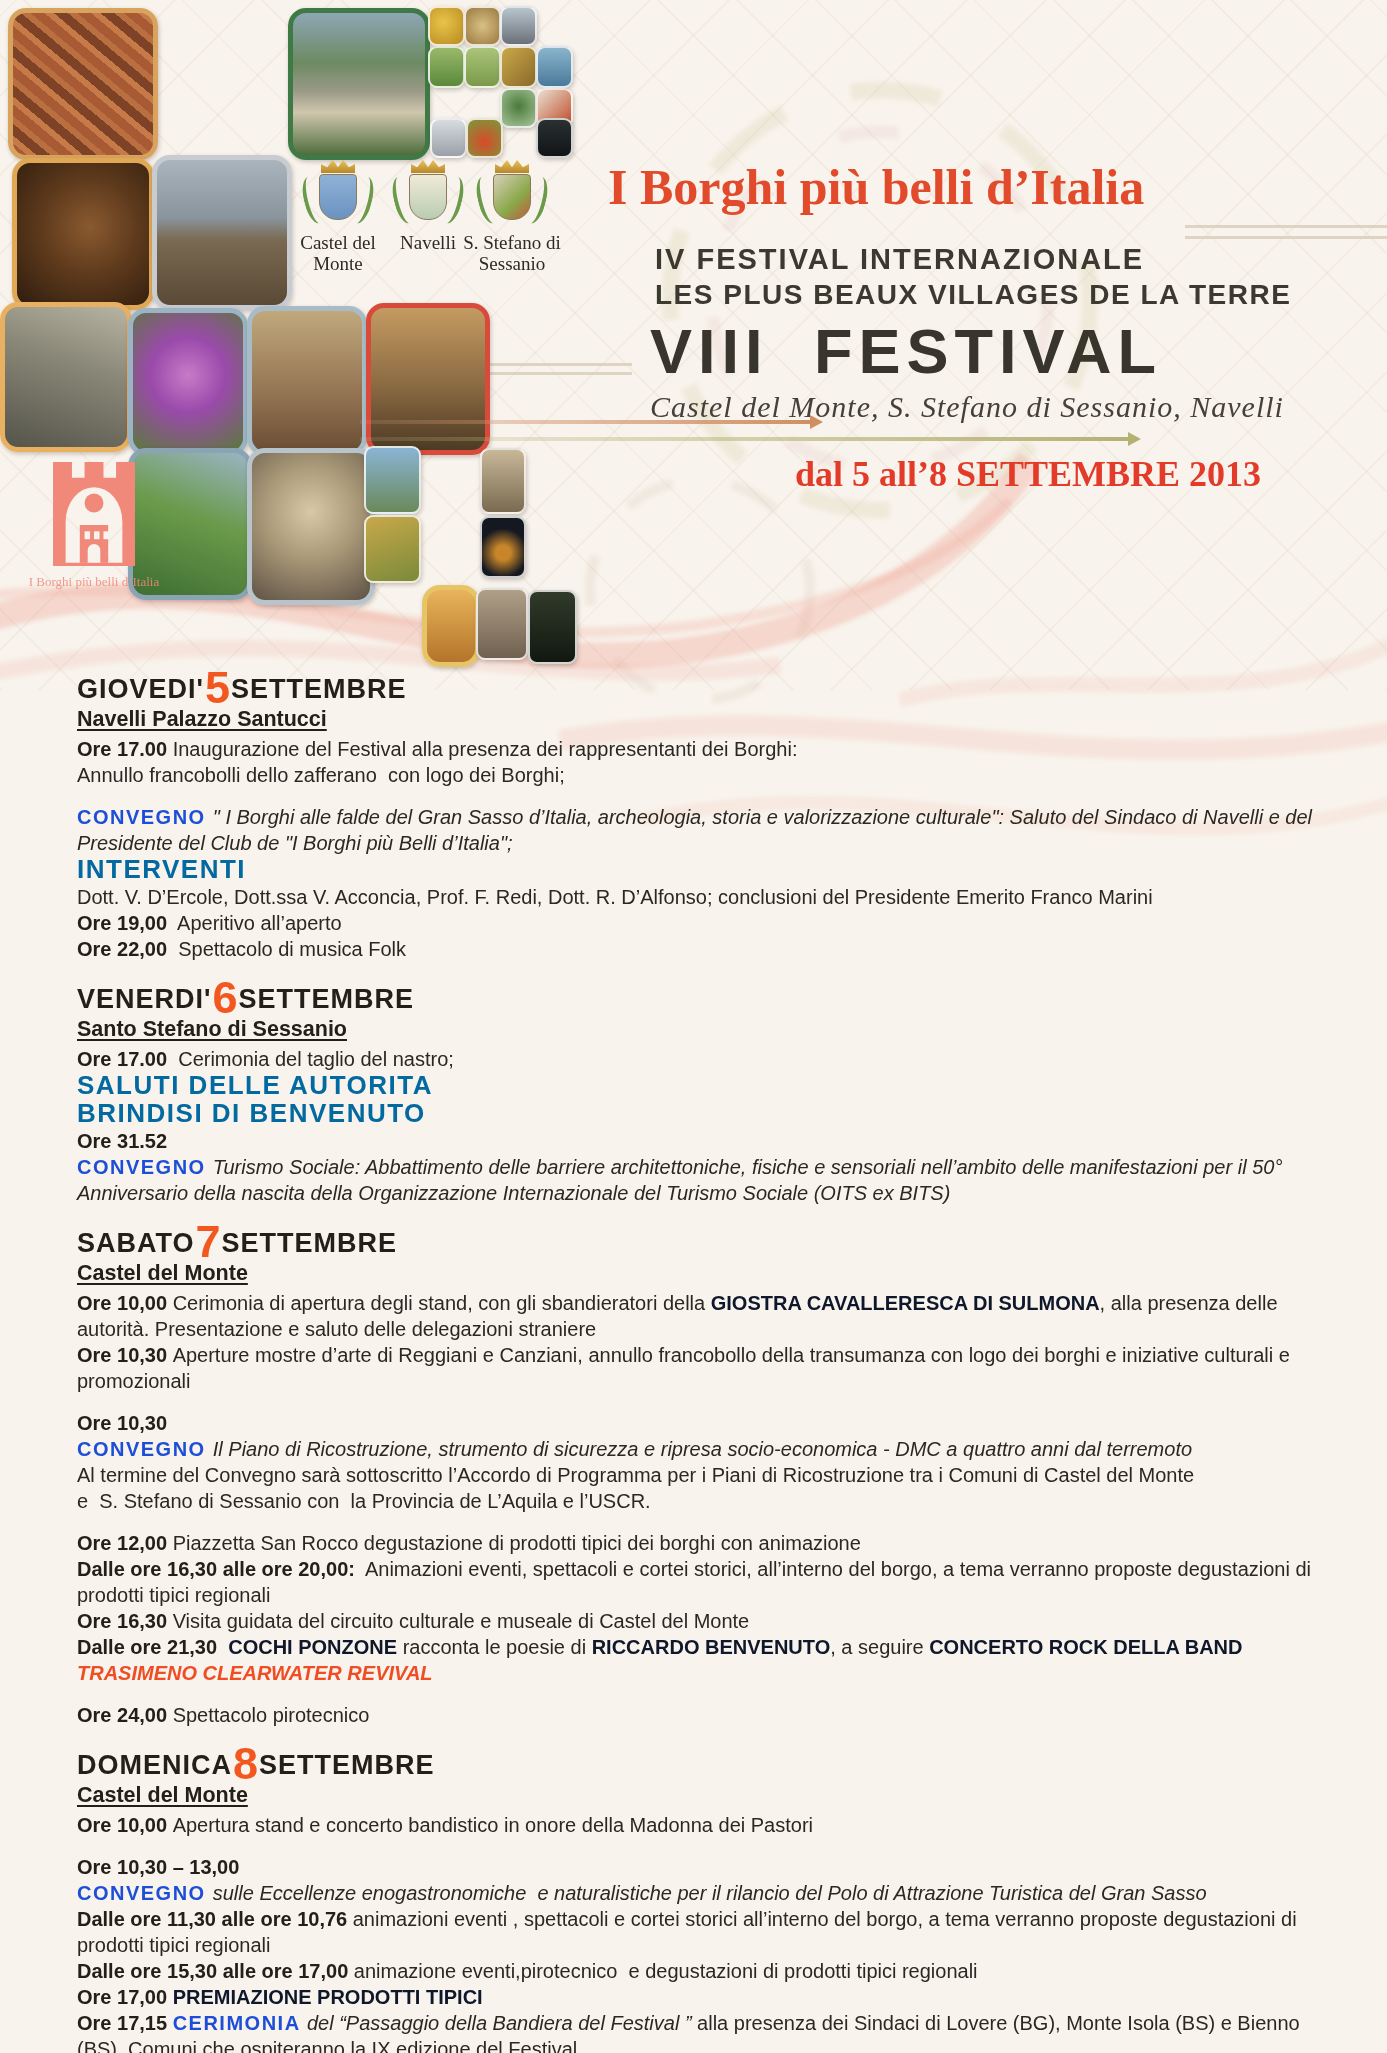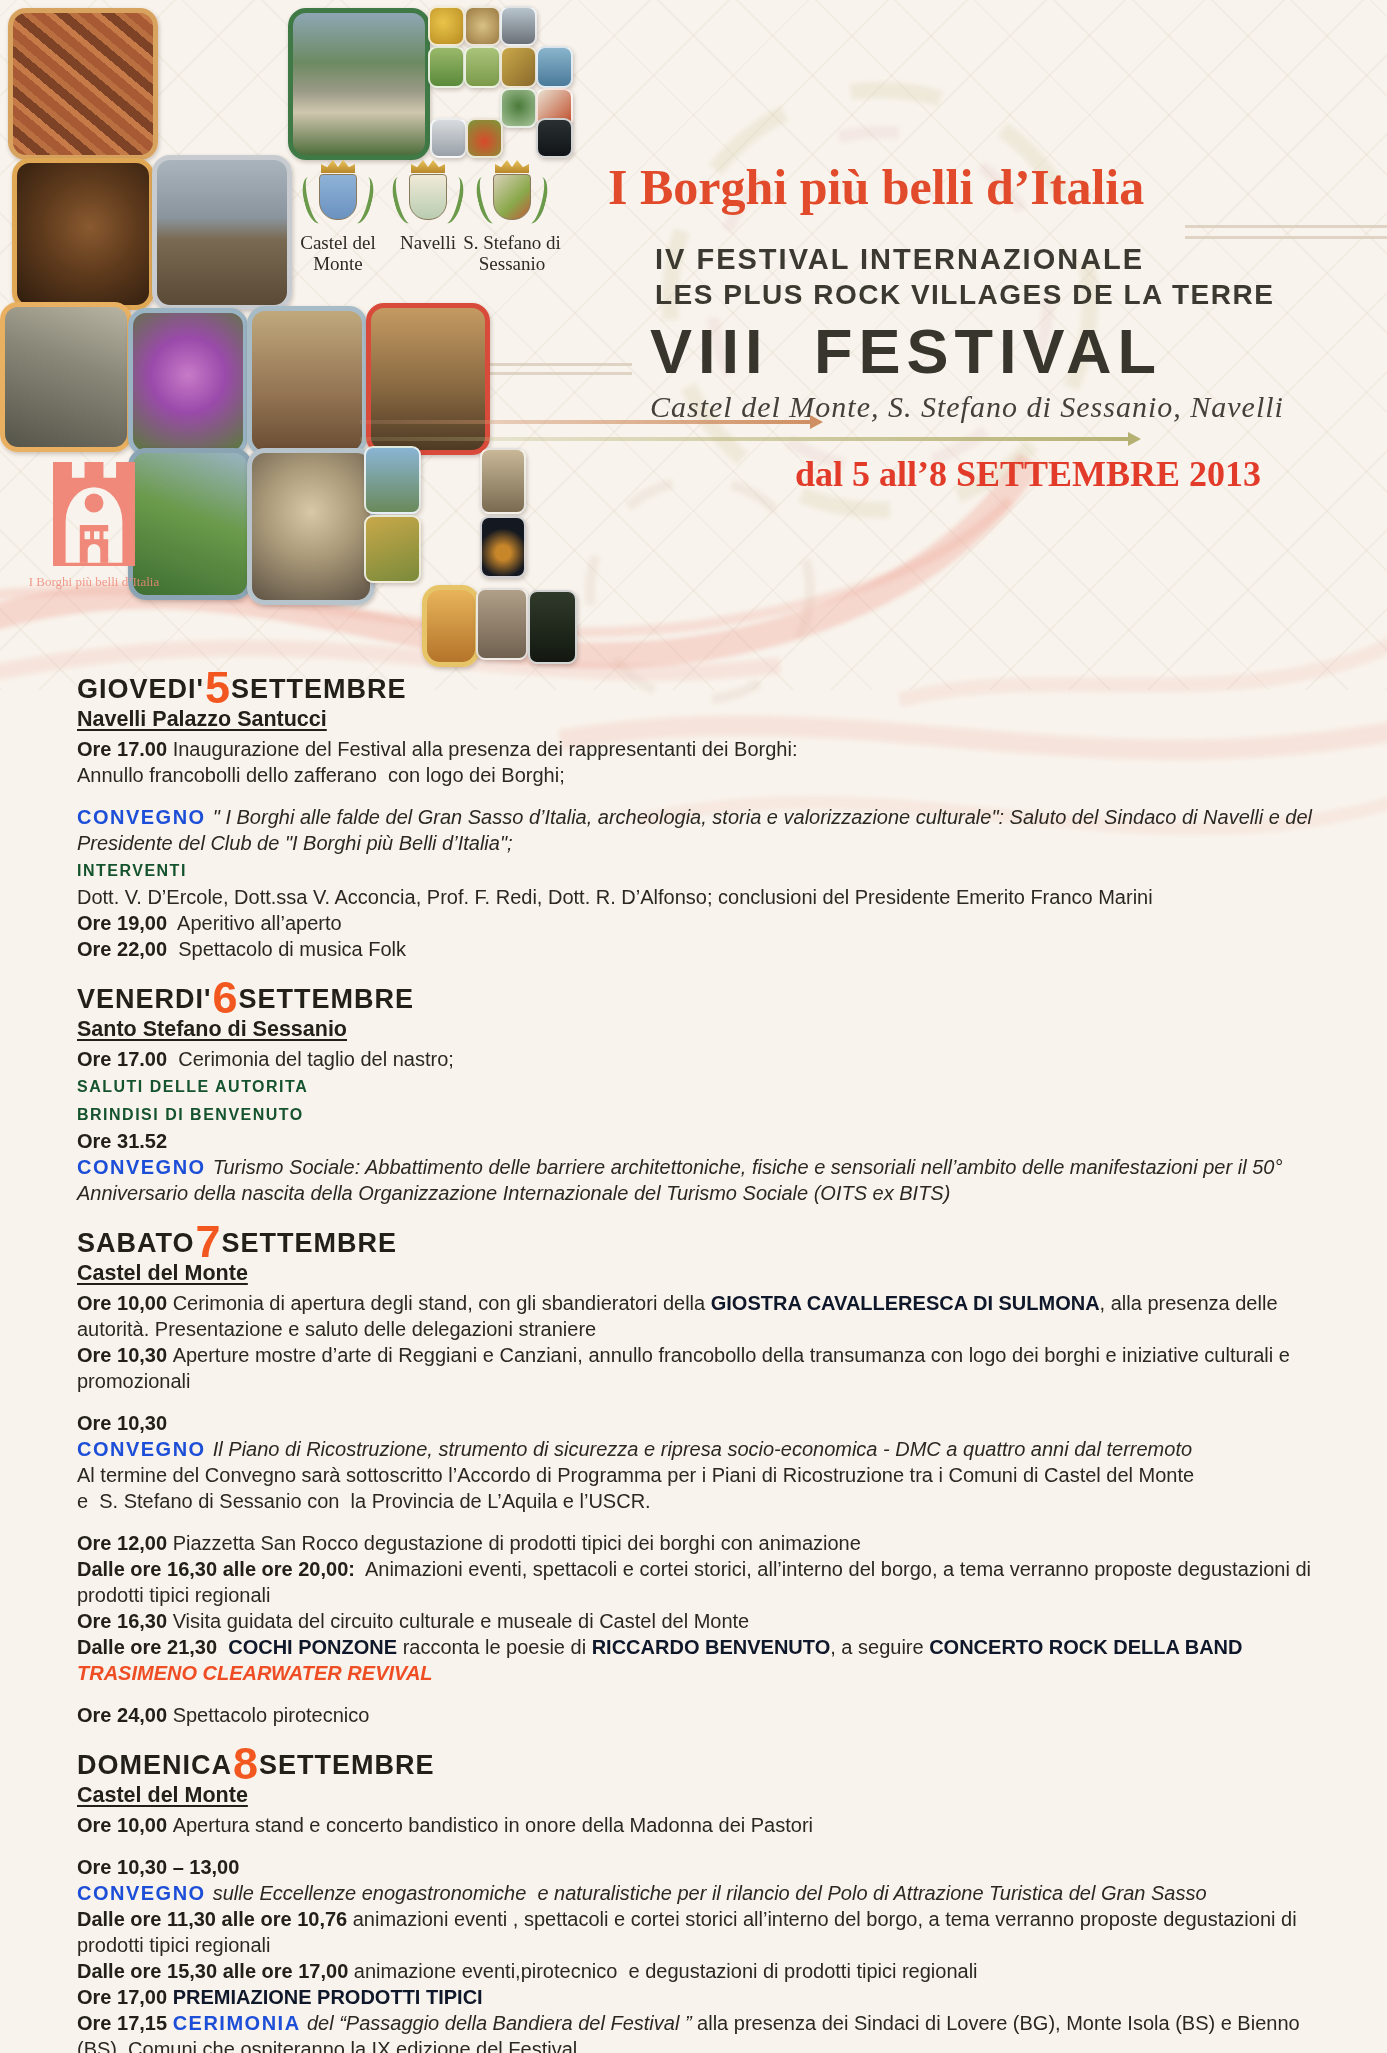--- a/index.html
+++ b/index.html
@@ -49,21 +49,21 @@
   .venue{font-size:21.5px;font-weight:700;color:#232019;text-decoration:underline;
          text-decoration-thickness:2px;text-underline-offset:3px;margin:2px 0 4px;}
   .line{font-size:20px;line-height:26px;white-space:pre-wrap;}
   .line.gap{margin-top:16px;}
   .sg-b{font-weight:700;color:#232019;}
   .sg-n{color:#2b2822;}
   .sg-i{font-style:italic;color:#2b2822;}
   .sg-o{font-weight:700;color:#0f172a;}
   .sg-oi{font-weight:700;font-style:italic;color:#ef4d23;}
   .sg-t{font-weight:800;color:#1d4ed8;letter-spacing:1.5px;margin-top:8px;}
-  .sg-k{font-weight:800;color:#14532d;letter-spacing:1.5px;font-size:16px;}
+  .sg-k{font-weight:800;color:#0369a1;letter-spacing:1.5px;font-size:26px;}
 </style>
 </head>
 <body>
 
 <div class="page">
   <div class="lattice"></div>
 
   <svg class="ribbons" width="1387" height="2053">
     <g fill="none" style="filter:blur(2px)">
       <circle cx="880" cy="300" r="210" stroke="#d9d2ae" stroke-width="16" stroke-dasharray="90 70" opacity="0.28"></circle>
@@ -153,21 +153,21 @@
           <rect x="30" y="44" width="3.5" height="5"></rect>
           <rect x="36" y="44" width="3.5" height="5"></rect>
         <path d="M26,64 v-8 a4,4 0 0 1 8,0 v8 z"></path>
       </g>
     </svg>
     <div class="logo-cap">I Borghi più belli d’Italia</div>
   </div>
 
   <div class="h-title">I Borghi più belli d’Italia</div>
   <div class="h-sub1">IV FESTIVAL INTERNAZIONALE</div>
-  <div class="h-sub2">LES PLUS ROCK VILLAGES DE LA TERRE</div>
+  <div class="h-sub2">LES PLUS BEAUX VILLAGES DE LA TERRE</div>
   <div class="h-fest">VIII FESTIVAL</div>
   <div class="h-script">Castel del Monte, S. Stefano di Sessanio, Navelli</div>
   <div class="arrow a1"></div>
   <div class="arrow a2"></div>
   <div class="h-date">dal 5 all’8 SETTEMBRE 2013</div>
 
   <div id="schedule">
       <div class="day1">
         <div class="dh">
           <span class="dn">GIOVEDI'</span>

